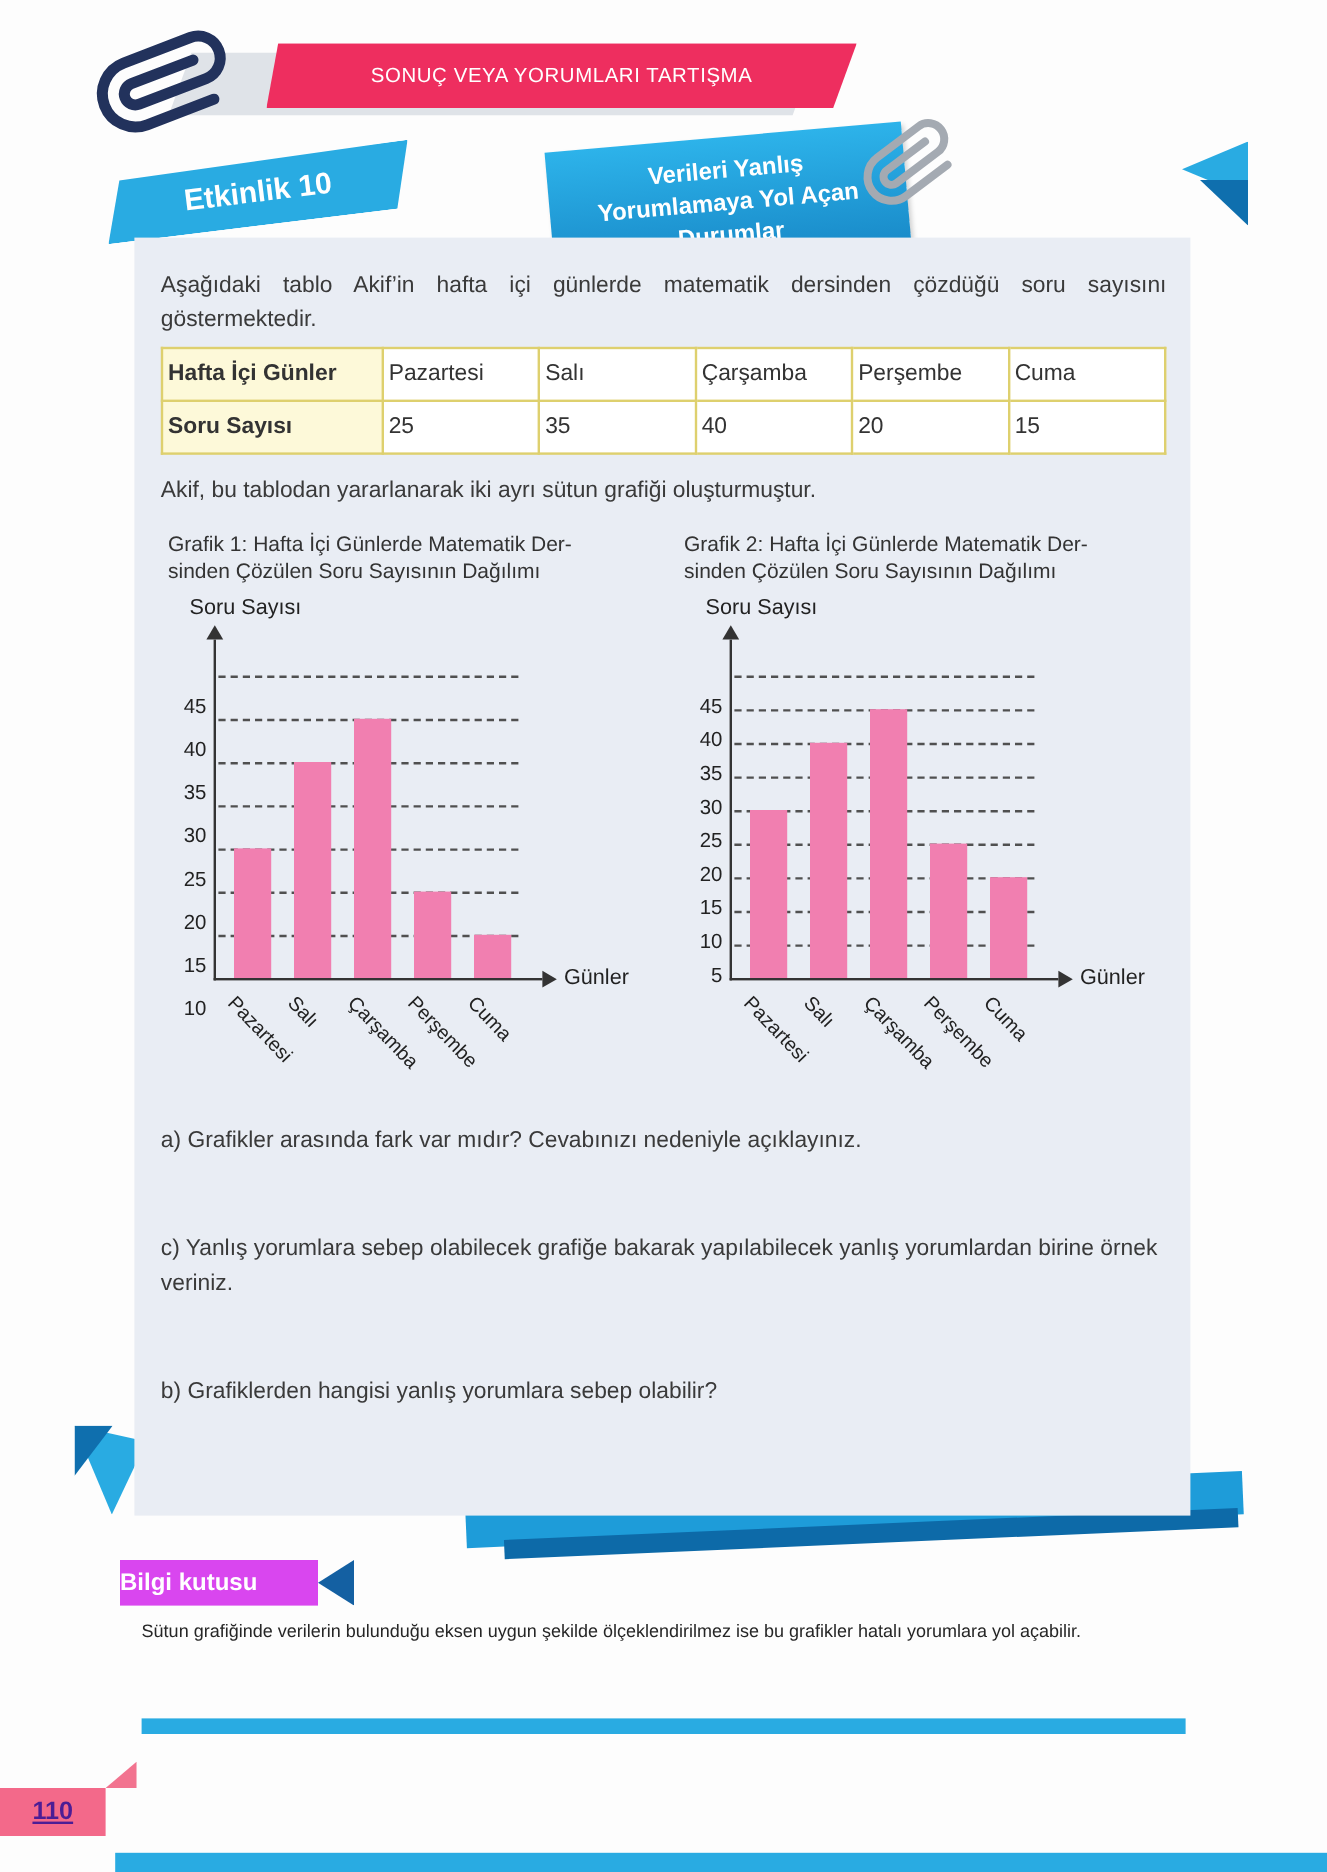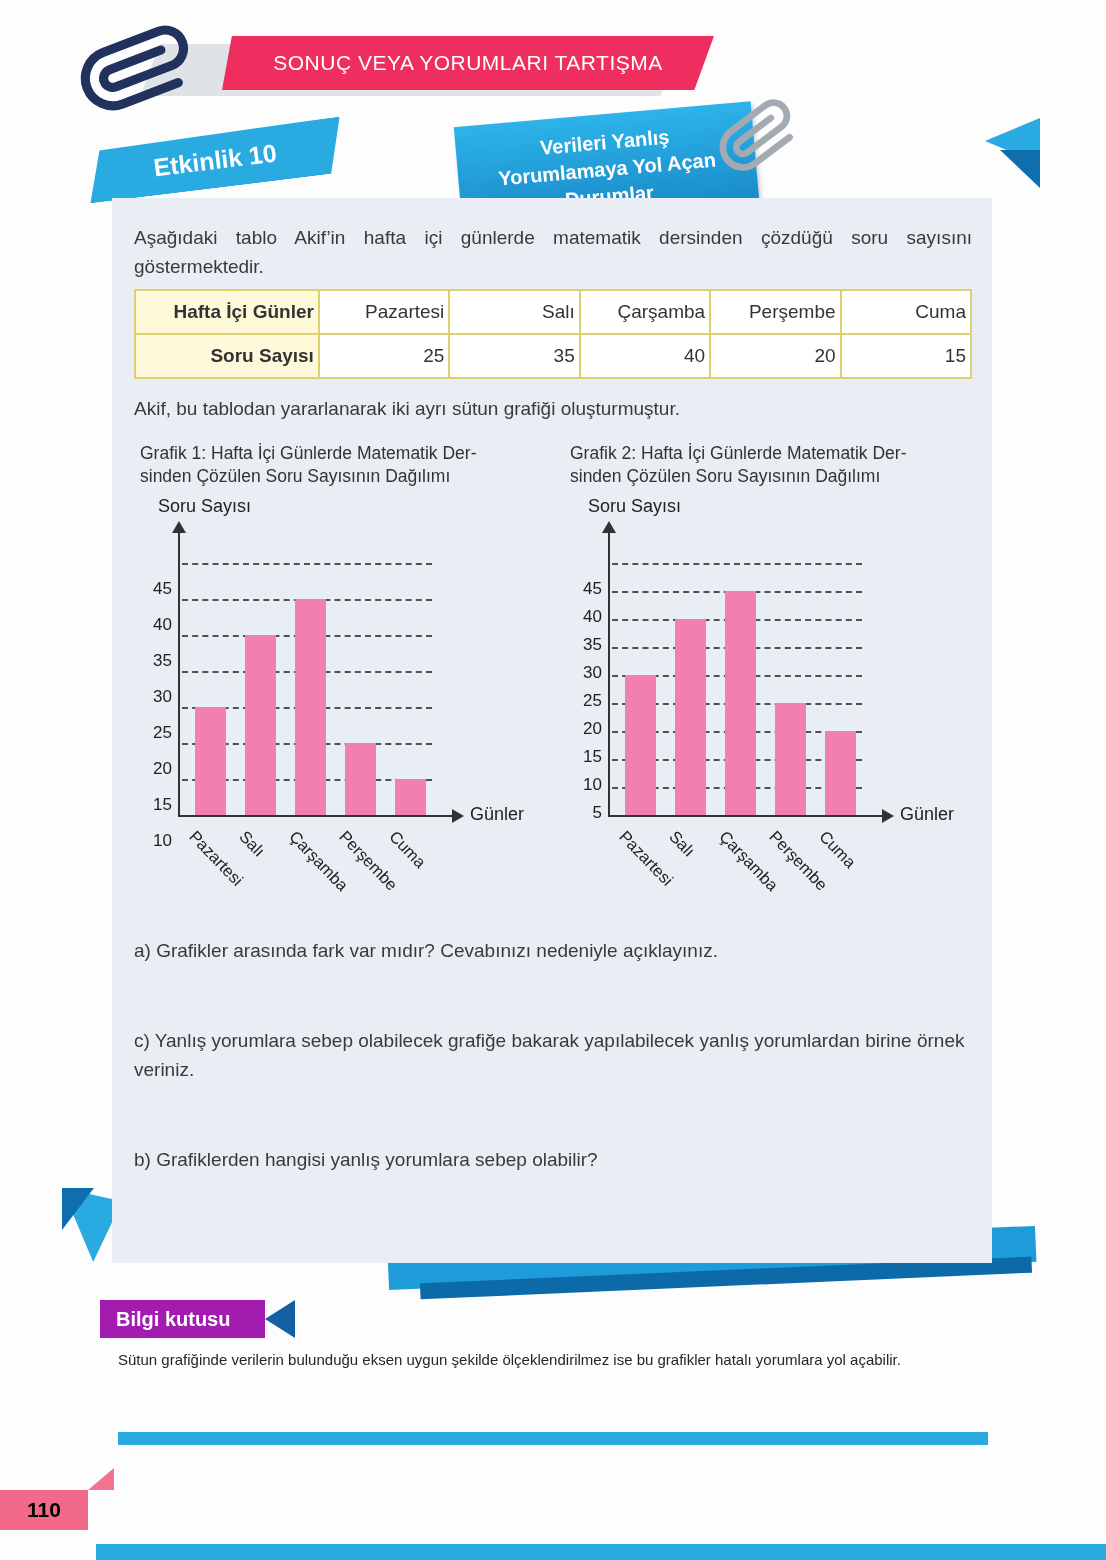--- a/index.html
+++ b/index.html
@@ -9,21 +9,21 @@
     background:#fdfdfd; overflow:hidden;
     font-family:"Liberation Sans", sans-serif; color:#333;
   }
 
   
   .banner-shadow { position:absolute; left:150px; top:44px; width:520px; height:52px;
     background:#dfe3e8; transform:skewX(-20deg); }
   .pink-banner { position:absolute; left:222px; top:36px; width:492px; height:54px;
     background:#ee2e5f; clip-path:polygon(2% 0,100% 0,96% 100%,0 100%);
     display:flex; align-items:center; justify-content:center; }
-  .pink-banner span { color:#fff; font-size:21px; letter-spacing:.5px; }
+  .pink-banner span { color:#fff; font-size:17px; letter-spacing:.5px; }
   .clip-left { position:absolute; left:62px; top:14px; width:150px; height:110px; transform:rotate(24deg); }
   .clip-right { position:absolute; left:718px; top:76px; width:80px; height:120px; transform:rotate(8deg); }
   .etkinlik { position:absolute; left:86px; top:132px; width:258px; height:56px;
     background:#29abe2; transform:rotate(-7deg);
     clip-path:polygon(6% 8%,100% 0,94% 100%,0 100%);
     display:flex; align-items:center; justify-content:center; }
   .etkinlik span { color:#fff; font-size:25px; font-weight:bold; }
   .topic-banner { position:absolute; left:458px; top:114px; width:298px; height:110px;
     background:linear-gradient(180deg,#2db3ea 0%,#1787c6 100%); transform:rotate(-5deg);
     display:flex; flex-direction:column; align-items:center; justify-content:center; gap:4px;
@@ -41,21 +41,21 @@
     background:#1e9cd9; transform:rotate(-2.5deg); }
   .decor-band-2 { position:absolute; left:420px; top:1270px; width:612px; height:16px;
     background:#0d6aa8; transform:rotate(-2.5deg); }
 
   
   .panel { position:absolute; left:112px; top:198px; width:880px; height:1065px;
     background:#e9edf4; padding:26px 20px 0 22px; }
   .para { font-size:19px; line-height:1.5; text-align:justify; color:#3a3a3a; }
   .caption { margin-top:18px; font-size:19px; color:#3a3a3a; }
   .data-table { margin-top:8px; width:100%; border-collapse:collapse; table-layout:fixed; }
-  .data-table td { border:2px solid #ded06e; background:#fff; text-align:right;
+  .data-table td { border:2px solid #ded06e; background:#fff; text-align:left;
     font-size:19px; color:#333; padding:6px 4px; height:44px; }
   .data-table td.hl { background:#fdf9d9; font-weight:bold; }
   .p2 { margin-top:16px; }
 
   
   .charts { display:flex; gap:30px; margin-top:18px; }
   .chart { width:400px; }
   .chart-title { font-size:17.5px; line-height:1.35; color:#333; padding-left:6px; min-height:48px; }
   .chart-ylabel { font-size:18px; color:#222; margin:6px 0 0 24px; }
   .plot { position:relative; width:260px; height:252px; margin-left:46px; margin-top:46px; }
@@ -73,34 +73,34 @@
   .xlabel { position:absolute; top:4px; font-size:16.5px; color:#222;
     transform:rotate(46deg); transform-origin:top left; white-space:nowrap; }
 
   
   .lead { margin-top:6px; font-size:19px; font-weight:bold; color:#2b2b2b; }
   .q { margin-top:22px; font-size:19px; line-height:1.5; color:#3a3a3a; }
   .q.gap { margin-top:62px; }
 
   
   .bilgi-ribbon { position:absolute; left:100px; top:1300px; width:165px; height:38px;
-    background:#a21caf; display:flex; align-items:center; padding-left:16px; }
+    background:#d946ef; display:flex; align-items:center; }
   .bilgi-ribbon span { color:#fff; font-size:20px; font-weight:bold; }
   .bilgi-arrow { position:absolute; left:265px; top:1300px; width:30px; height:38px;
     background:#1460a2; clip-path:polygon(100% 0,100% 100%,0 50%); }
   .info-text { position:absolute; left:118px; top:1348px; width:872px;
     font-size:15px; line-height:1.55; color:#262626; text-align:justify; }
   .info-rule { position:absolute; left:118px; top:1432px; width:870px; height:13px; background:#29abe2; }
 
   
   .page-num-tri { position:absolute; left:88px; top:1468px; width:26px; height:22px;
     background:#f2738f; clip-path:polygon(0 100%,100% 100%,100% 0); }
   .page-num { position:absolute; left:0; top:1490px; width:88px; height:40px;
     background:#f3698a; display:flex; align-items:center; justify-content:center; }
-  .page-num span { color:#000000; font-size:21px; font-weight:600; }
+  .page-num span { color:#4c1d95; font-size:21px; font-weight:600;text-decoration:underline; }
   .bottom-bar { position:absolute; left:96px; top:1544px; width:1010px; height:16px; background:#29abe2; }
 </style>
 </head>
 <body>
 
 <div class="page">
 
   <div class="decor-band-1"></div>
   <div class="decor-band-2"></div>
   <div class="decor-bl-a"></div>

